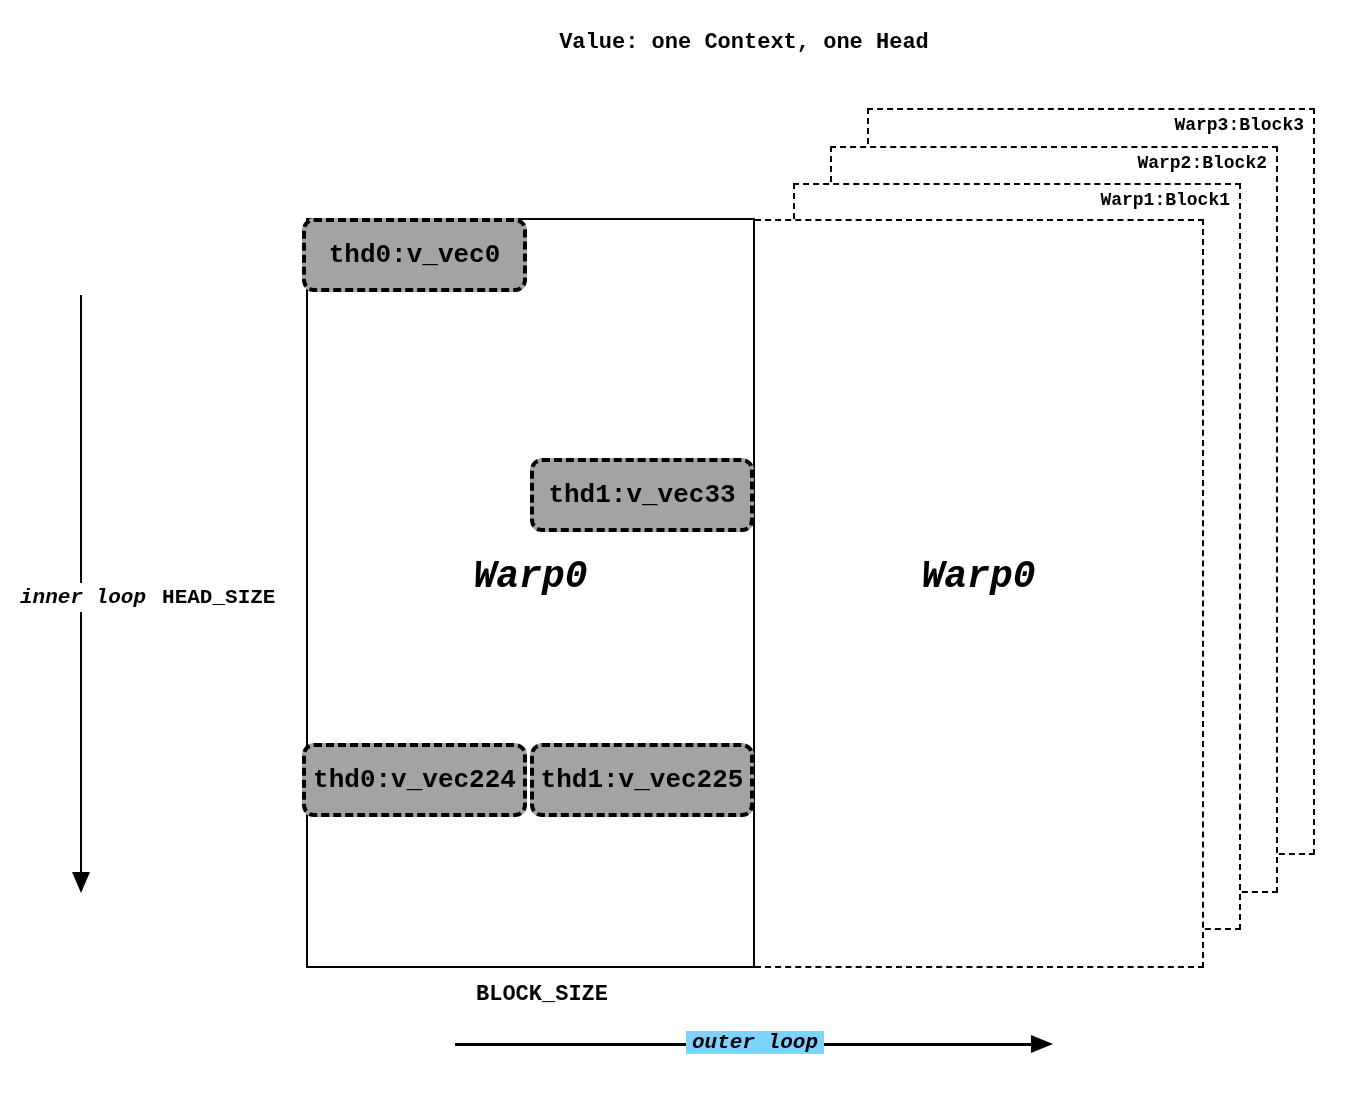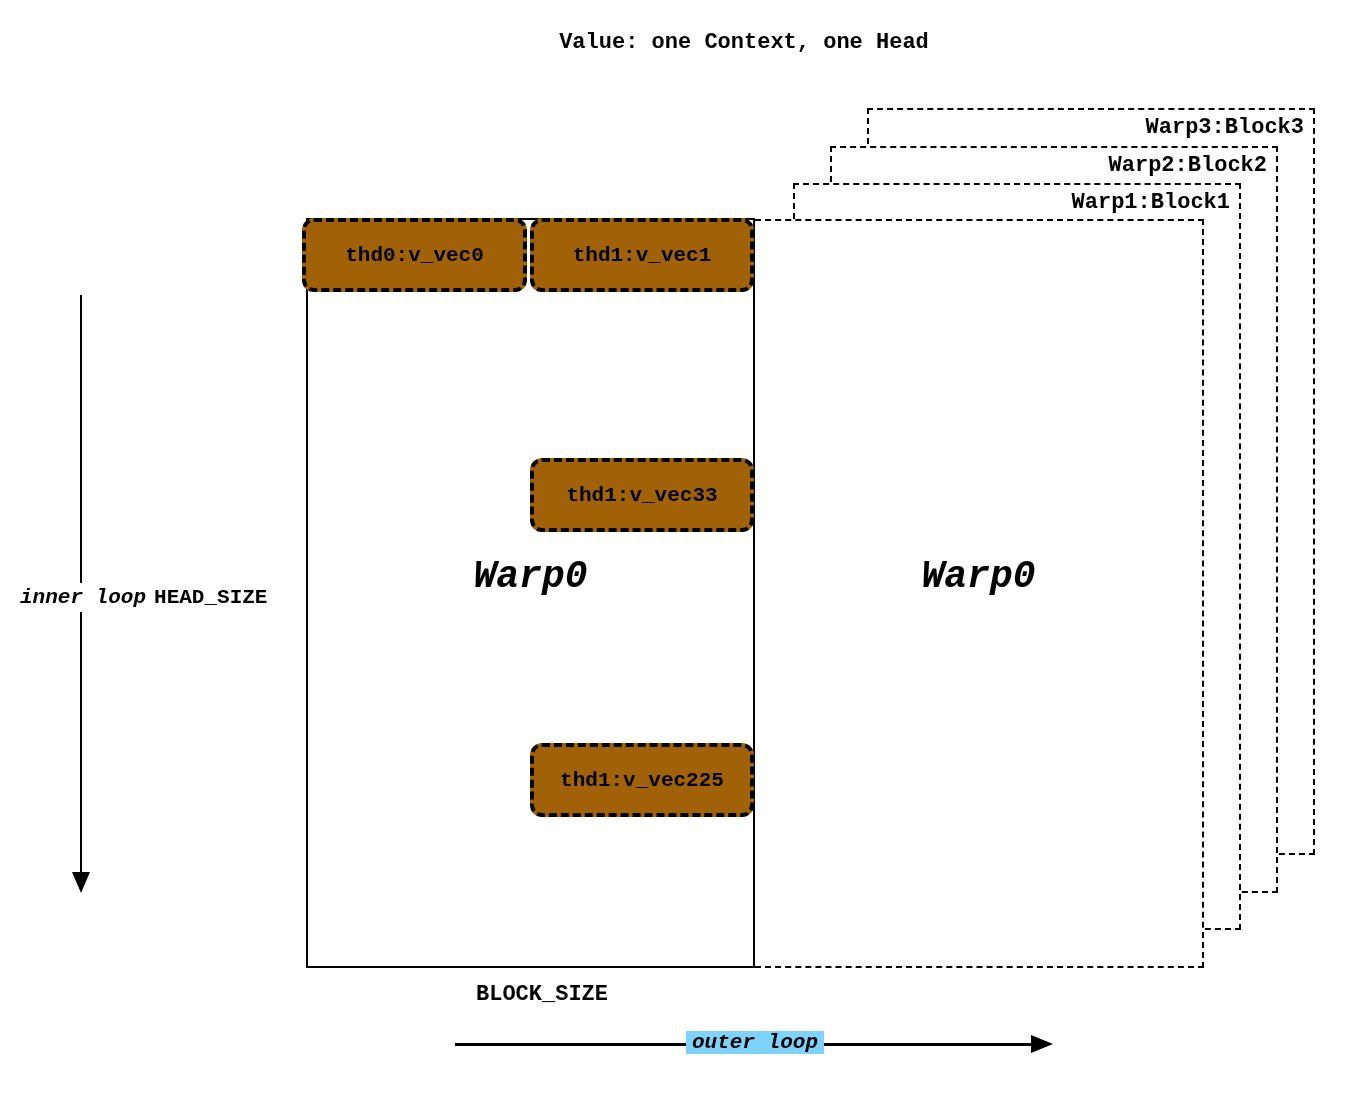--- a/index.html
+++ b/index.html
@@ -7,42 +7,42 @@
     font-family:"Liberation Mono","DejaVu Sans Mono",monospace;
     font-weight:bold;color:#000;overflow:hidden;}
   .abs{position:absolute;}
   .title{top:30px;left:744px;transform:translateX(-50%);font-size:22px;white-space:nowrap;}
 
   
   .warpbox{width:448px;height:747px;border:2px dashed #000;background:#fff;box-sizing:border-box;}
   #warp3{left:867px;top:108px;}
   #warp2{left:830px;top:146px;}
   #warp1{left:793px;top:183px;}
-  .warplabel{position:absolute;top:5px;right:9px;font-size:22px;white-space:nowrap;}
+  .warplabel{position:absolute;top:5px;right:9px;font-size:18px;white-space:nowrap;}
 
   
   .block4{left:755px;top:219px;width:449px;height:749px;border:2px dashed #000;border-left:none;background:#fff;box-sizing:border-box;}
   .block0{left:306px;top:218px;width:449px;height:750px;border:2px solid #000;background:#fff;box-sizing:border-box;}
   .bigname{position:absolute;left:50%;transform:translateX(-50%);text-align:right;
     font-size:38px;font-style:italic;line-height:45px;white-space:nowrap;}
   .block0 .bigname{top:334px;}
   .block4 .bigname{top:333px;}
 
   
-  .thd{width:225px;height:74px;border:4px dashed #000;border-radius:12px;background:#a16207;
+  .thd{width:225px;height:74px;border:4px dashed #000;border-radius:12px;background:#a3a3a3;
     box-sizing:border-box;display:flex;align-items:center;justify-content:center;
-    font-size:21px;white-space:nowrap;}
+    font-size:26px;white-space:nowrap;}
 
   
   .vline{left:80px;top:295px;width:2px;height:580px;background:#000;}
   .vhead{left:72px;top:872px;width:0;height:0;border-left:9px solid transparent;
     border-right:9px solid transparent;border-top:21px solid #000;}
   .leftlabel{left:20px;top:583px;font-size:21px;background:#fff;padding:3px 0;white-space:nowrap;z-index:5;}
   .leftlabel .it{font-style:italic;}
-  .leftlabel .hs{margin-left:8px;}
+  .leftlabel .hs{margin-left:16px;}
 
   
   .blocksize{left:452px;top:982px;font-size:22px;margin-left:24px;}
   .hline{left:455px;top:1043px;width:578px;height:3px;background:#000;}
   .hhead{left:1031px;top:1035px;width:0;height:0;border-top:9px solid transparent;
     border-bottom:9px solid transparent;border-left:22px solid #000;}
   .outerlabel{left:755px;top:1031px;transform:translateX(-50%);font-size:21px;font-style:italic;
     background:#7dd3fc;padding:0 6px;white-space:nowrap;z-index:5;}
 </style>
 </head>
@@ -68,24 +68,24 @@
     </div>
   </div>
 
   <div class="abs block0">
     <div class="bigname">
       <div>Warp0</div>
     </div>
   </div>
 
   <div class="abs thd" style="left:302px;top:218px;">thd0:v_vec0</div>
-  <div class="abs thd" style="left:530px;top:218px;width:224px;">thd1:v_vec1</div>
 
   <div class="abs thd" style="left:530px;top:458px;width:224px;">thd1:v_vec33</div>
 
+  <div class="abs thd" style="left:302px;top:743px;">thd0:v_vec224</div>
   <div class="abs thd" style="left:530px;top:743px;width:224px;">thd1:v_vec225</div>
 
   <div class="abs vline"></div>
   <div class="abs vhead"></div>
   <div class="abs leftlabel">
     <span class="it">inner loop</span><span class="hs">HEAD_SIZE</span>
   </div>
 
   <div class="abs blocksize">BLOCK_SIZE</div>
   <div class="abs hline"></div>

